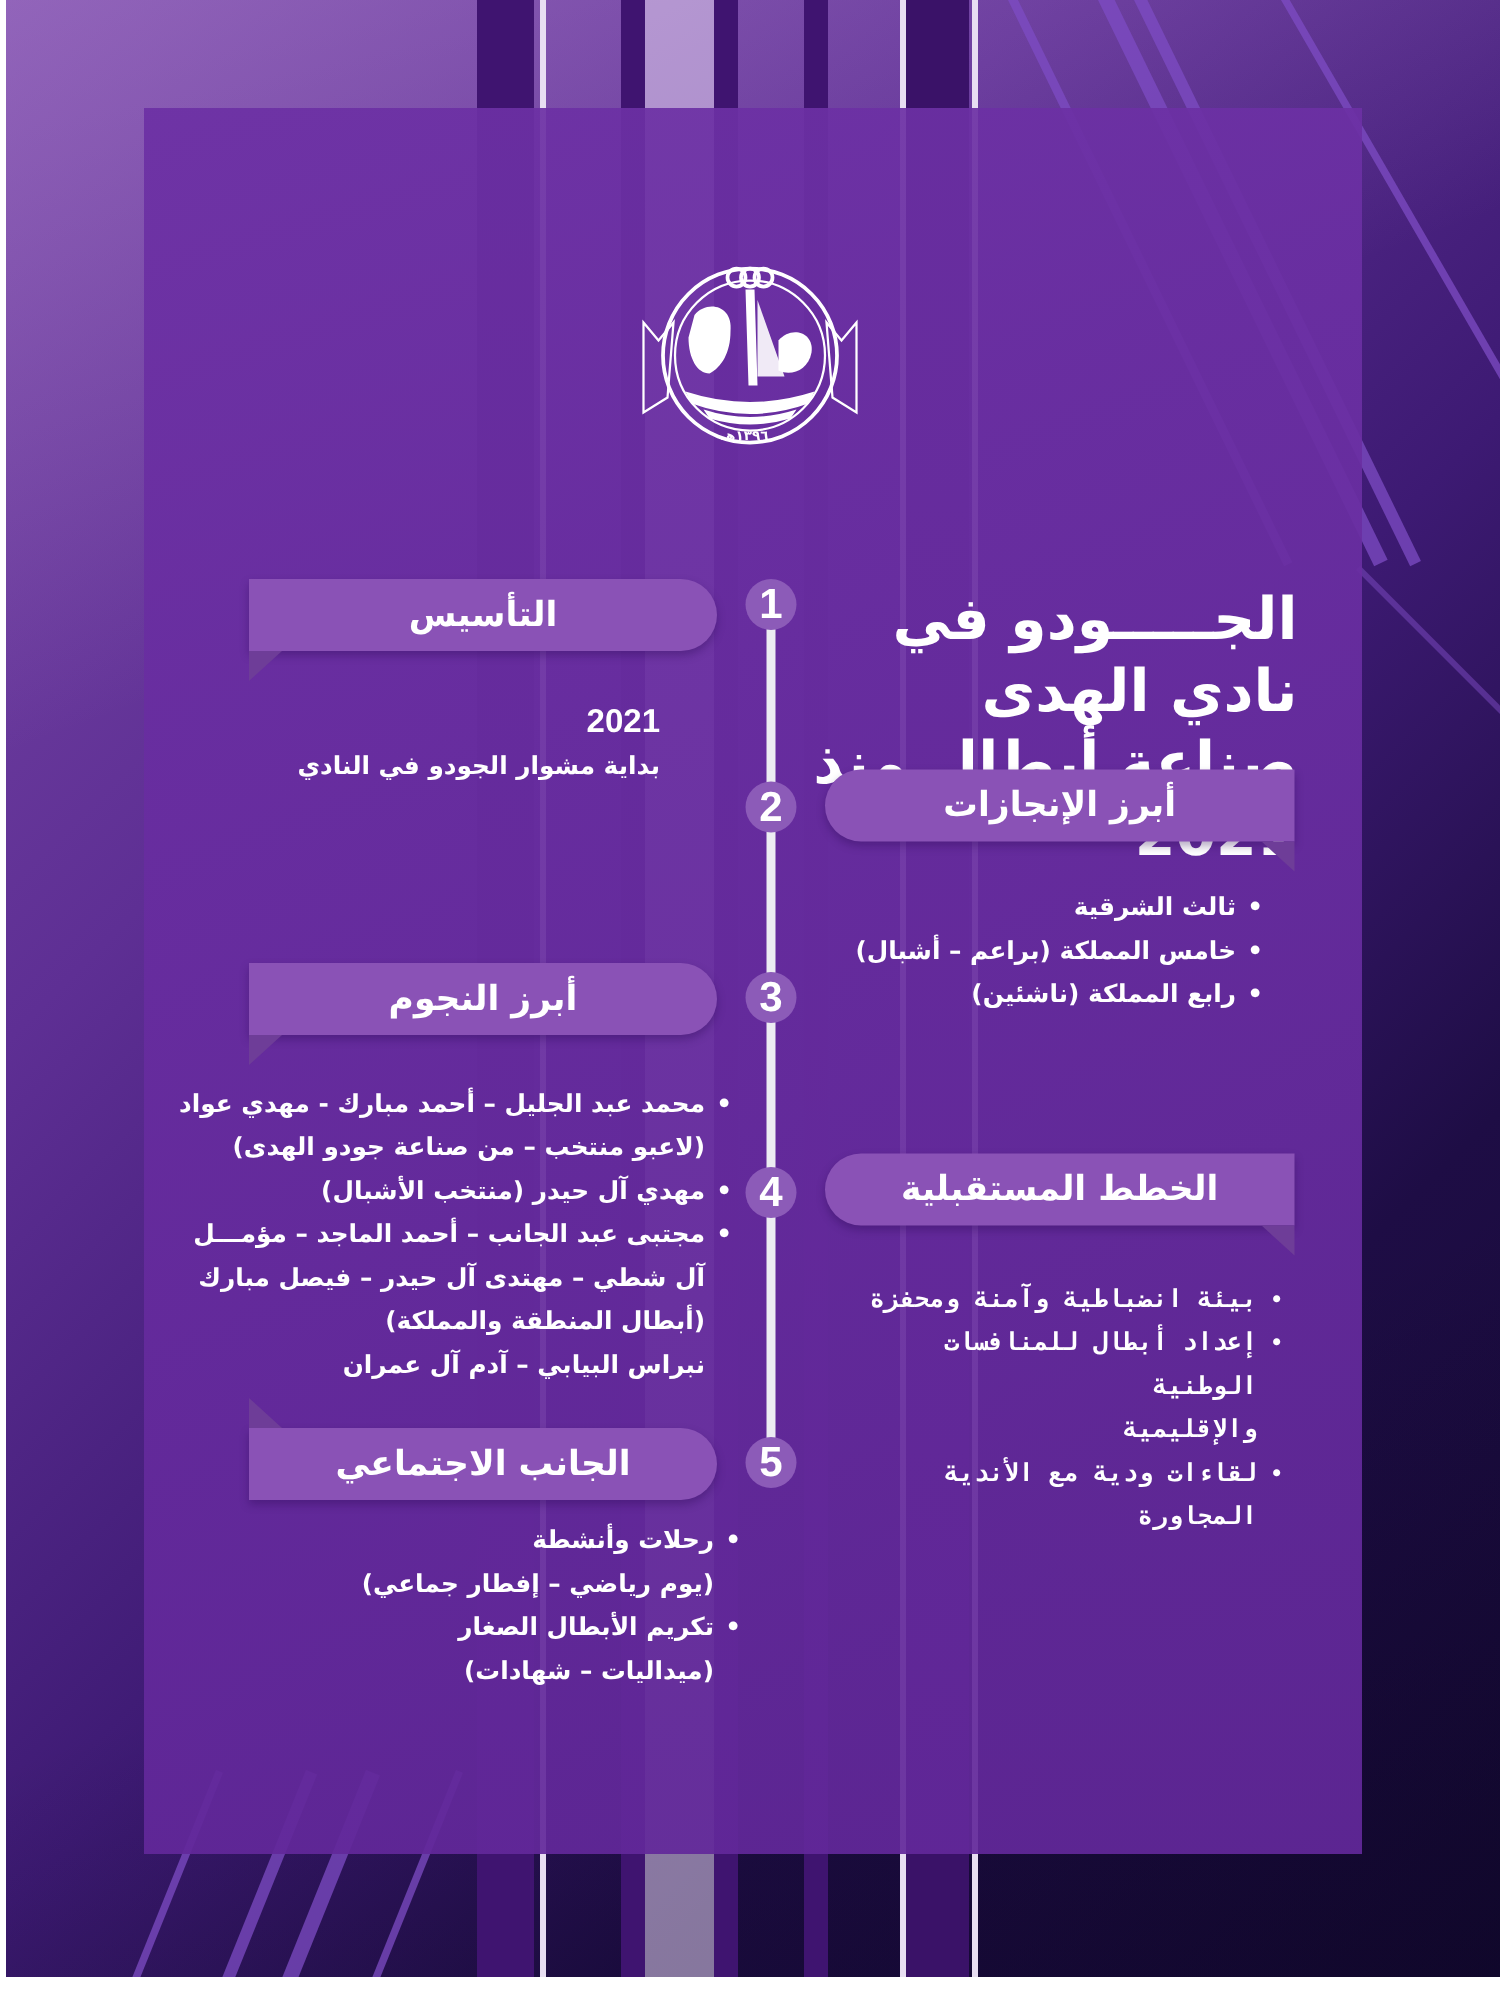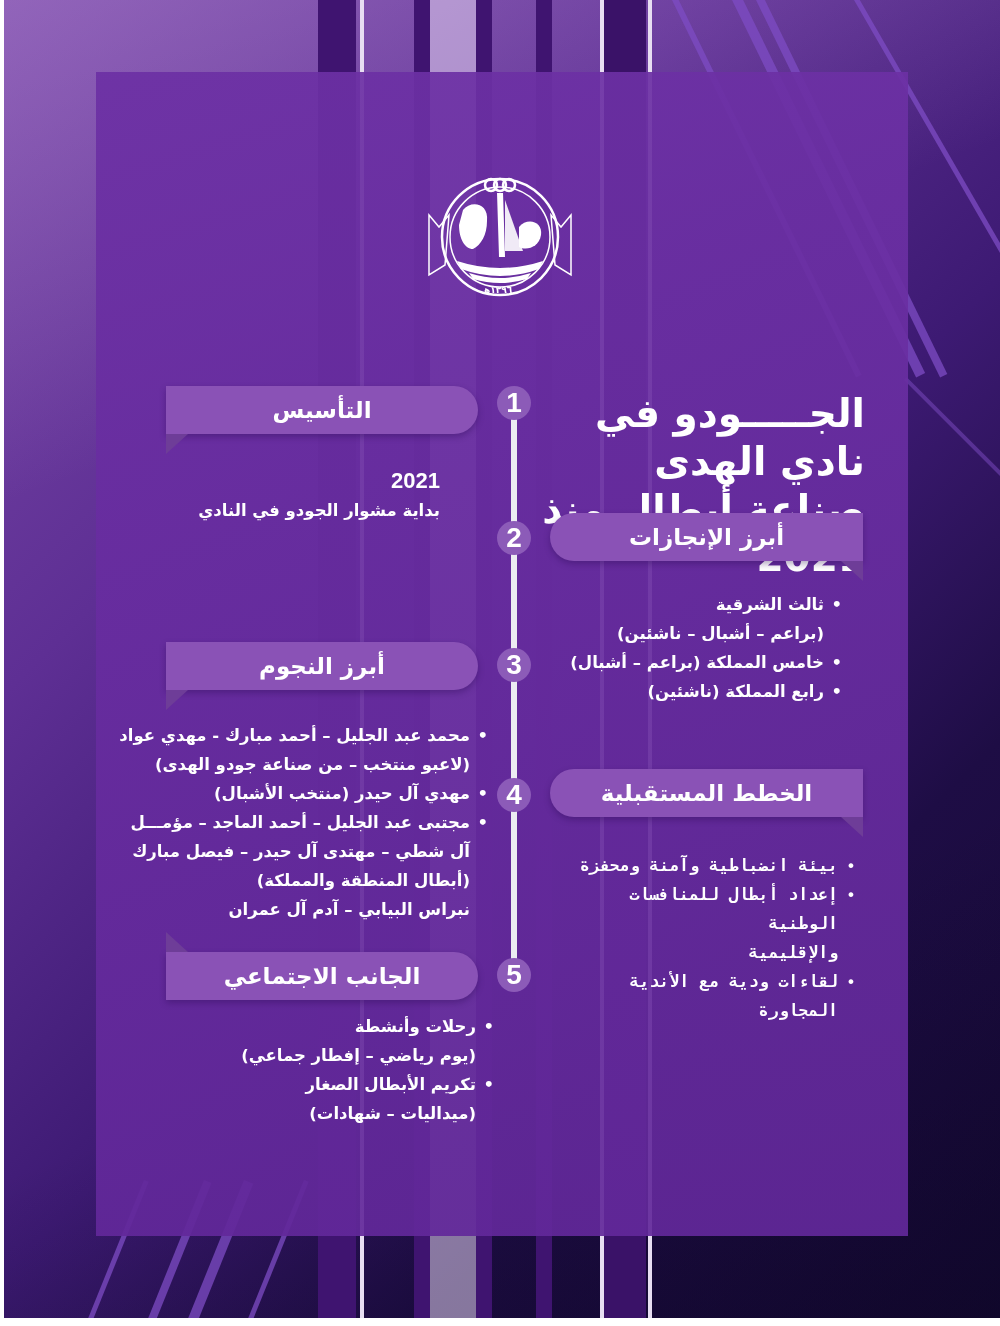--- a/index.html
+++ b/index.html
@@ -103,38 +103,37 @@
   <div class="year">2021</div>
   <div>بداية مشوار الجودو في النادي</div>
 </div>
 
 <div class="ribbon right" style="left:550px;top:513px;width:313px;">أبرز الإنجازات</div>
 <div class="fold left" style="left:841px;top:561px;"></div>
 <div class="textblock" style="left:560px;top:590px;width:282px;">
   <ul>
     <li>
       <span>ثالث الشرقية</span>
-      <span class="sub">(براعم – أشبال – ناشئين)</span>
     </li>
     <li><span>خامس المملكة (براعم – أشبال)</span></li>
     <li><span>رابع المملكة (ناشئين)</span></li>
   </ul>
 </div>
 
 <div class="ribbon left" style="left:166px;top:642px;width:312px;">أبرز النجوم</div>
 <div class="fold right" style="left:166px;top:690px;"></div>
 <div class="textblock" style="left:110px;top:721px;width:378px;">
   <ul>
     <li>
       <span>محمد عبد الجليل – أحمد مبارك - مهدي عواد</span>
       <span class="sub">(لاعبو منتخب – من صناعة جودو الهدى)</span>
     </li>
     <li><span>مهدي آل حيدر (منتخب الأشبال)</span></li>
     <li>
-      <span>مجتبى عبد الجليل – أحمد الماجد – مؤمـــل</span>
+      <span>مجتبى عبد الجانب – أحمد الماجد – مؤمـــل</span>
       <span class="sub">آل شطي – مهتدى آل حيدر – فيصل مبارك</span>
       <span class="sub">(أبطال المنطقة والمملكة)</span>
       <span class="sub">نبراس البيابي – آدم آل عمران</span>
     </li>
   </ul>
 </div>
 
 <div class="ribbon right" style="left:550px;top:769px;width:313px;">الخطط المستقبلية</div>
 <div class="fold left" style="left:841px;top:817px;"></div>
 <div class="textblock" style="left:560px;top:852px;width:296px;font-family:Liberation Mono, monospace;">

